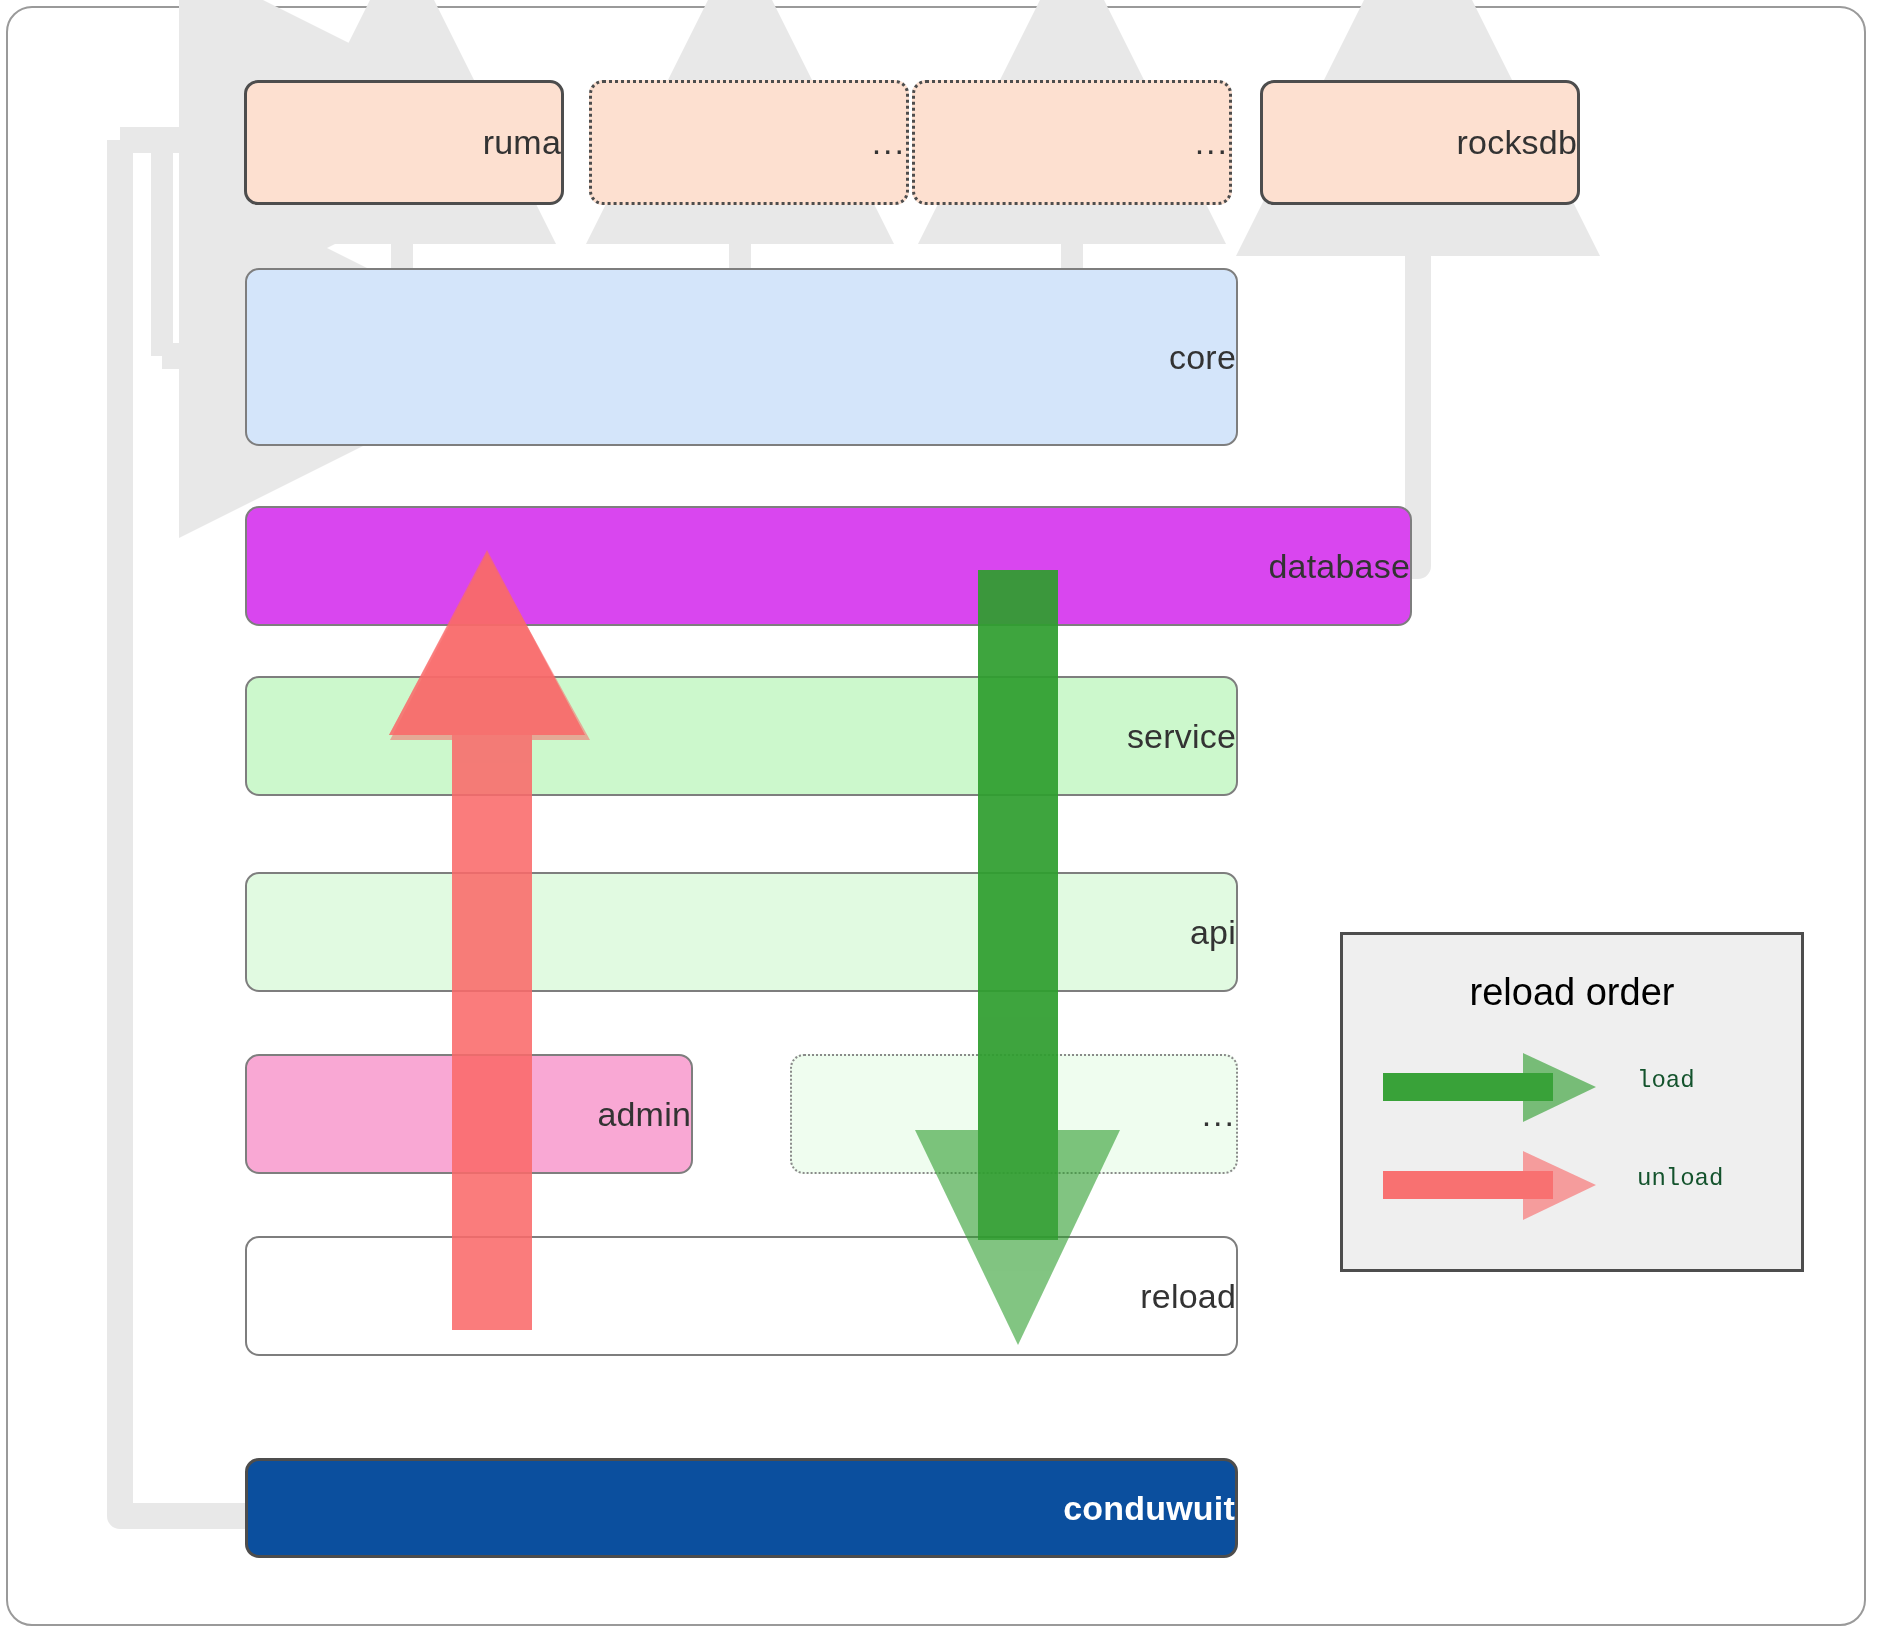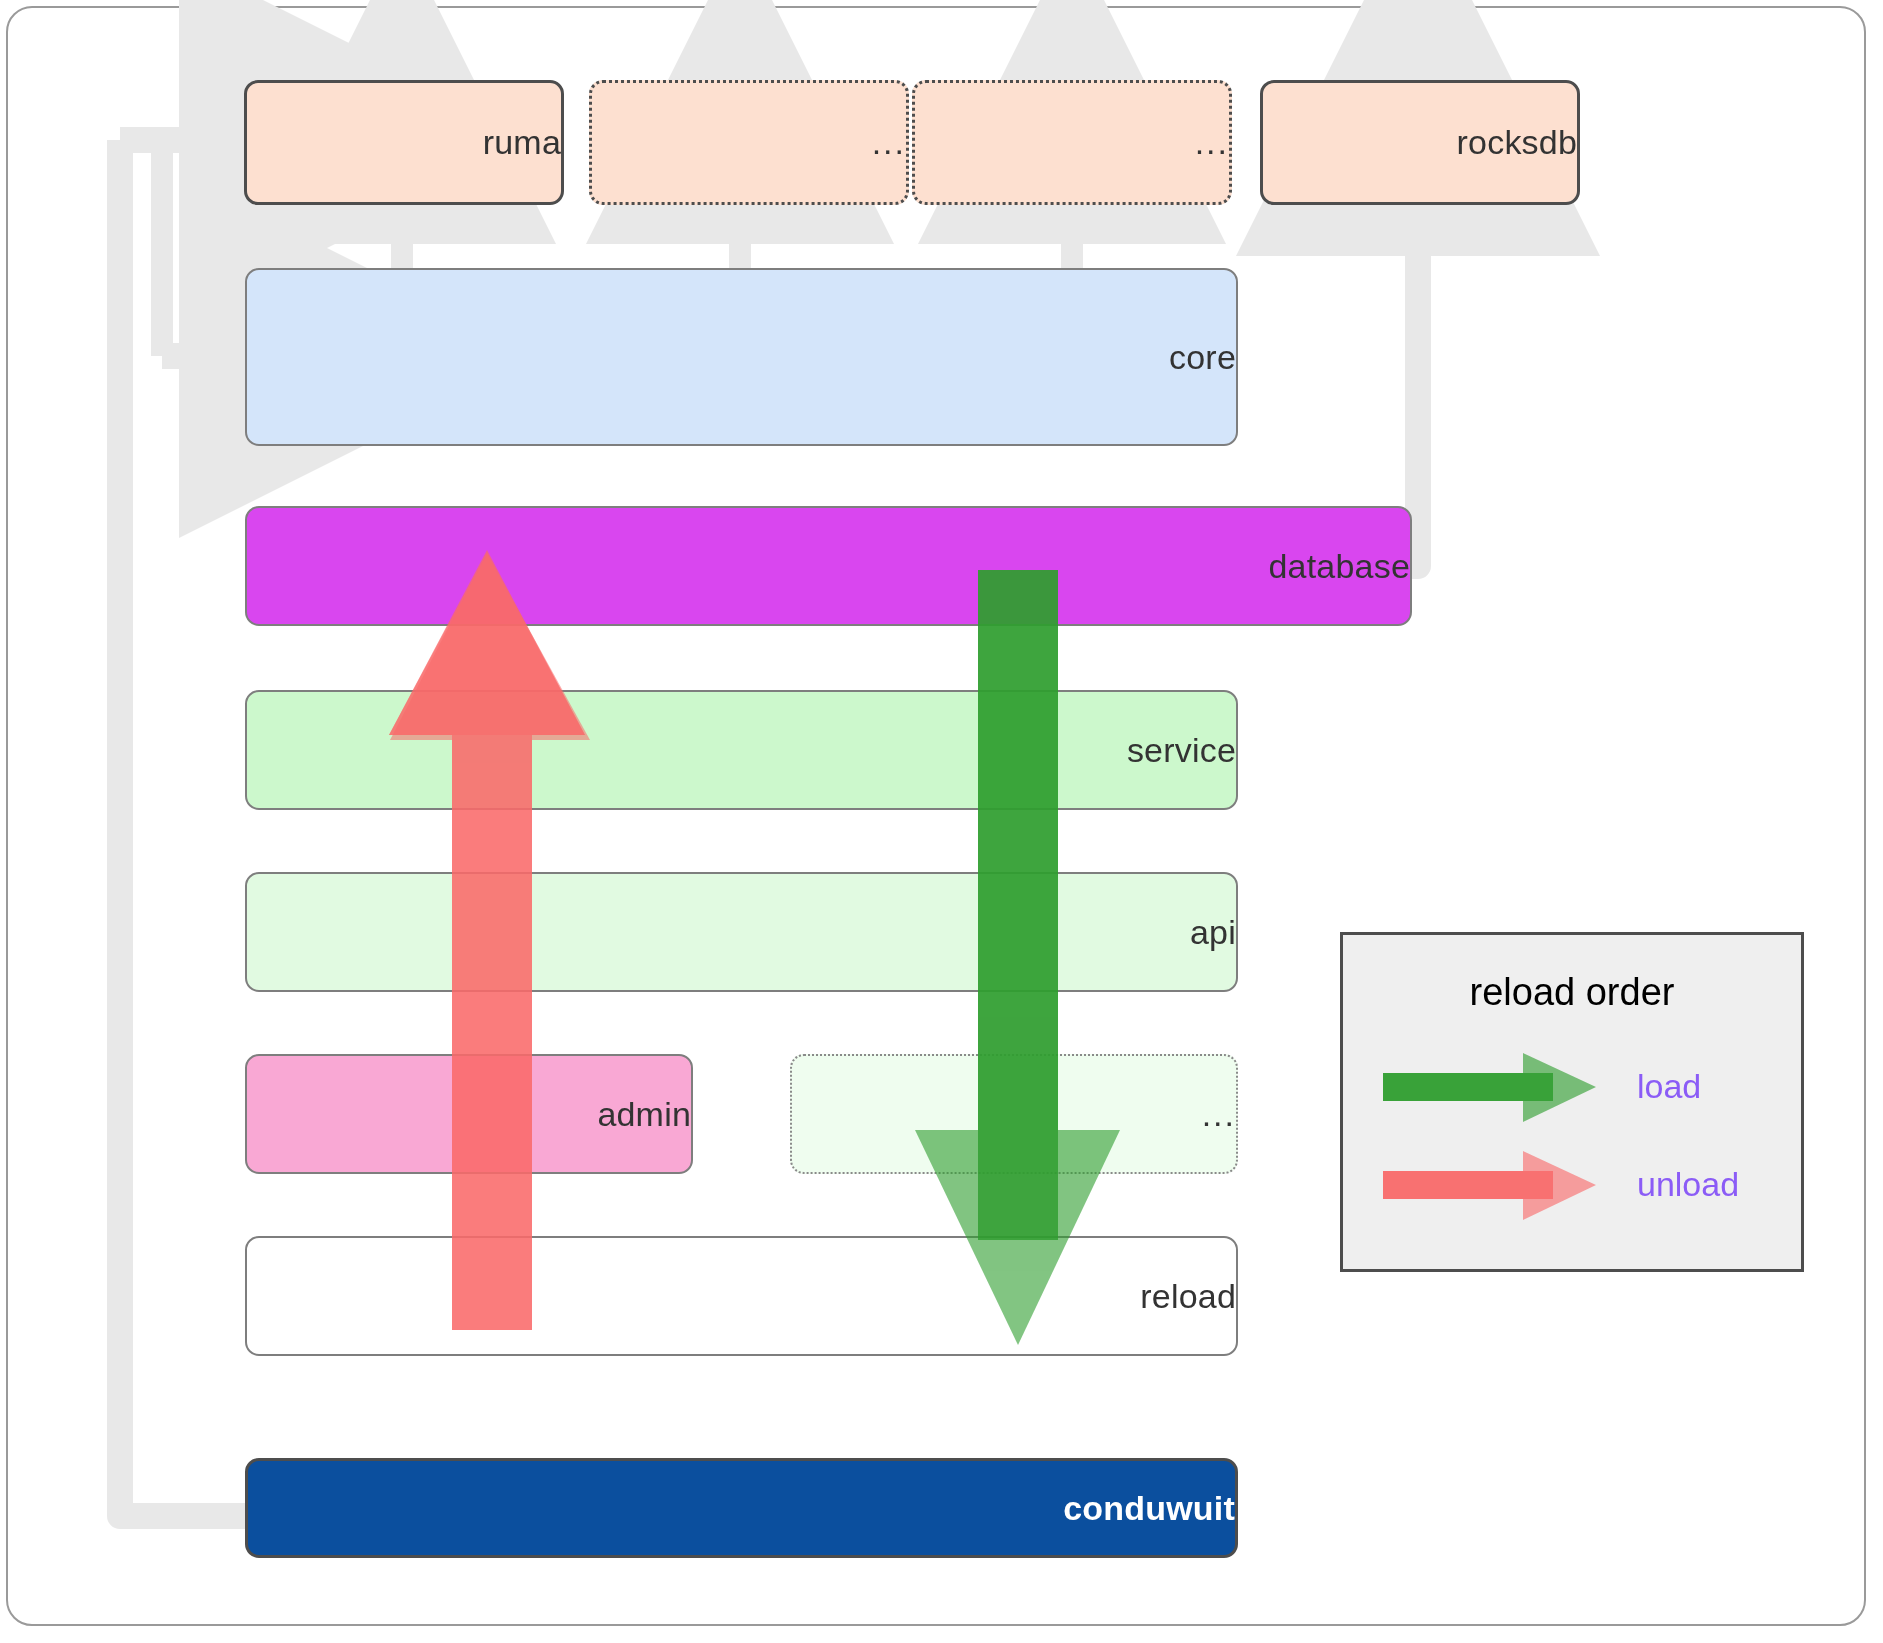--- a/index.html
+++ b/index.html
@@ -67,23 +67,24 @@
   }
   #legend-title {
     position: absolute;
     left: 0; right: 0; top: 36px;
     text-align: center;
     font-size: 38px;
     color: #000000;
   }
   .legend-label {
     position: absolute;
-    font-size: 34px;
-    color: #8b5cf6;
+    font-size: 24px;
+    color: #14532d;
     white-space: nowrap;
+    font-family: Liberation Mono, monospace;
   }
 </style>
 </head>
 <body>
 
 <div id="canvas">
 
   <div id="frame"></div>
 
   <svg class="layer connectors" viewBox="0 0 1883 1643">
@@ -127,21 +128,21 @@
   </div>
 
   <div class="node thin" style="left:245px; top:268px; width:993px; height:178px; background:#d4e5fa;">
     <span class="lbl">core</span>
   </div>
 
   <div class="node thin" style="left:245px; top:506px; width:1167px; height:120px; background:#d946ef;">
     <span class="lbl">database</span>
   </div>
 
-  <div class="node thin" style="left:245px; top:690px; width:993px; height:120px; background:#ccf8cc;">
+  <div class="node thin" style="left:245px; top:676px; width:993px; height:120px; background:#ccf8cc;">
     <span class="lbl">service</span>
   </div>
 
   <div class="node thin" style="left:245px; top:872px; width:993px; height:120px; background:#e1fae1;">
     <span class="lbl">api</span>
   </div>
 
   <div class="node thin" style="left:245px; top:1054px; width:448px; height:120px; background:#f9a8d4;">
     <span class="lbl">admin</span>
   </div>

